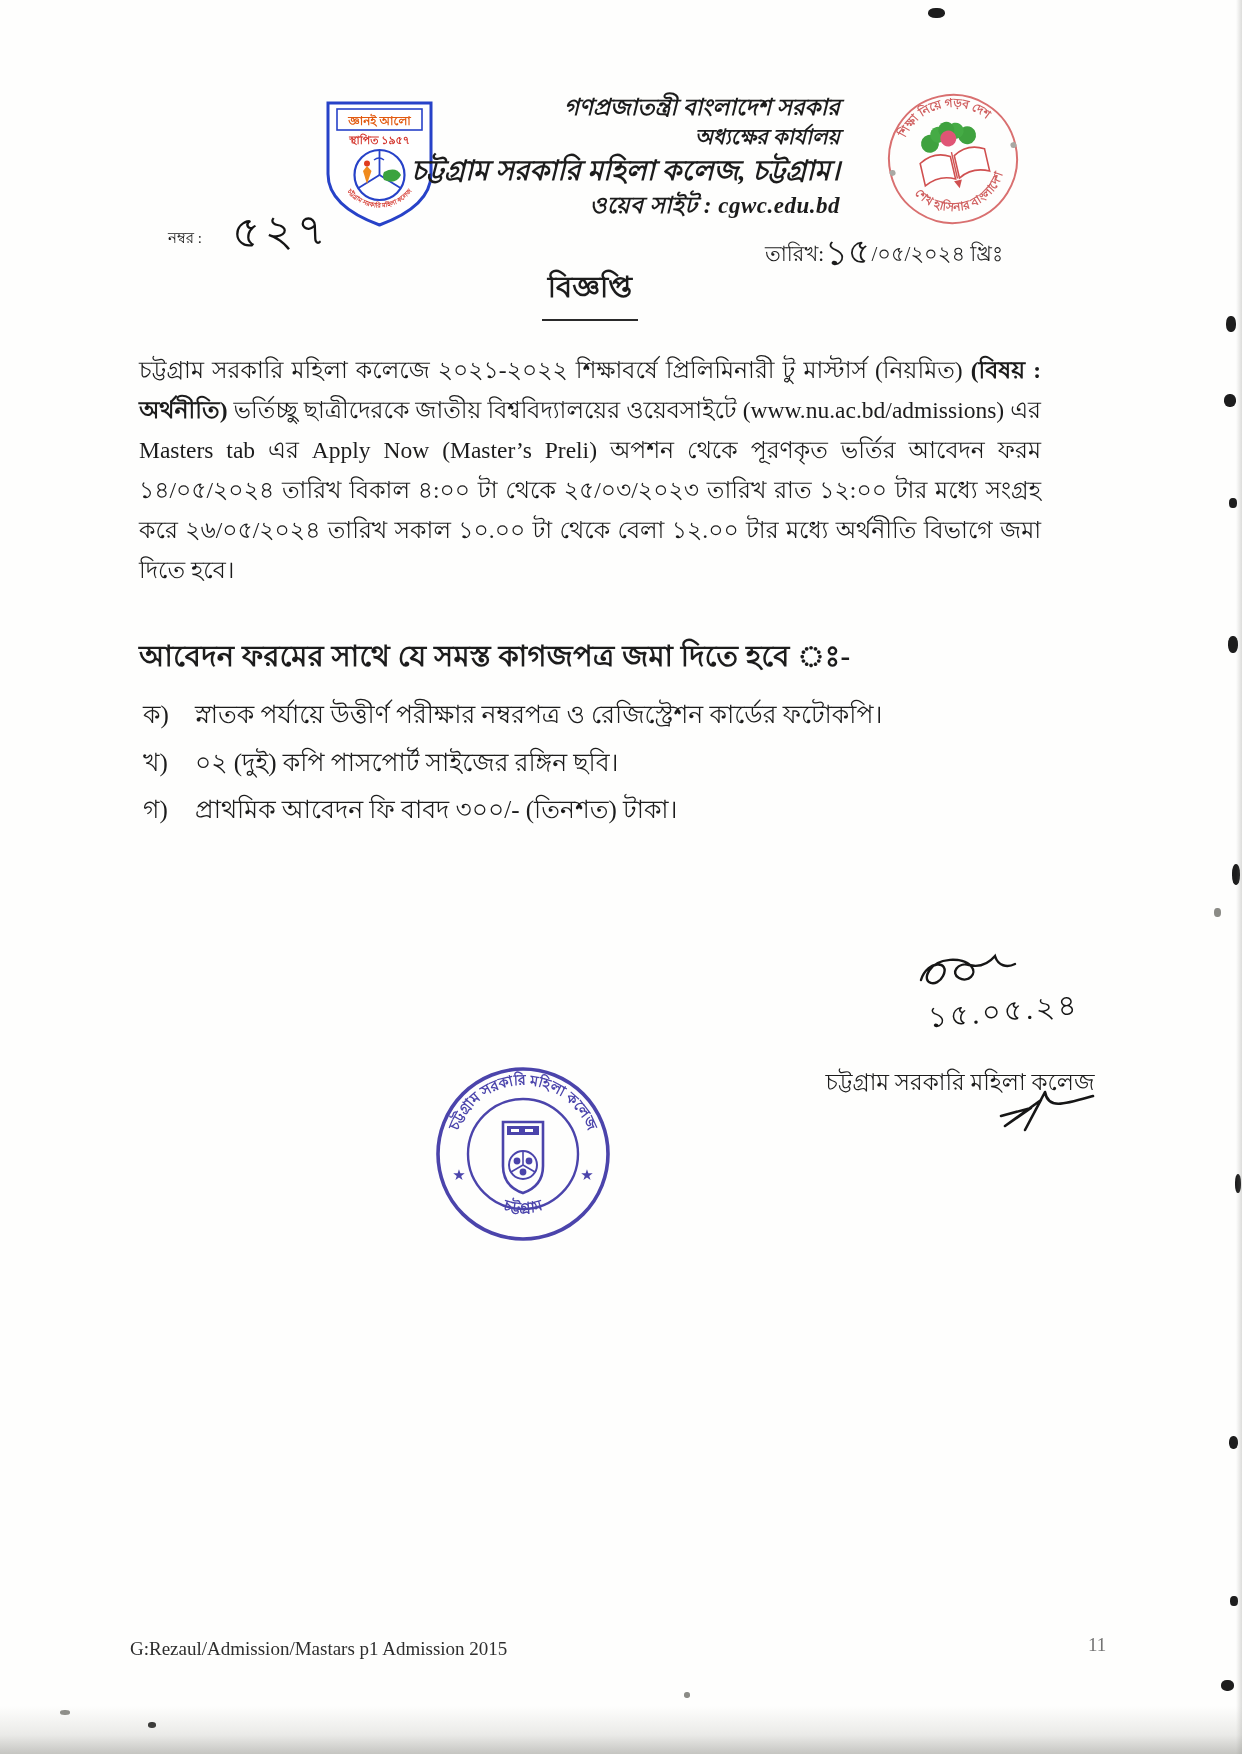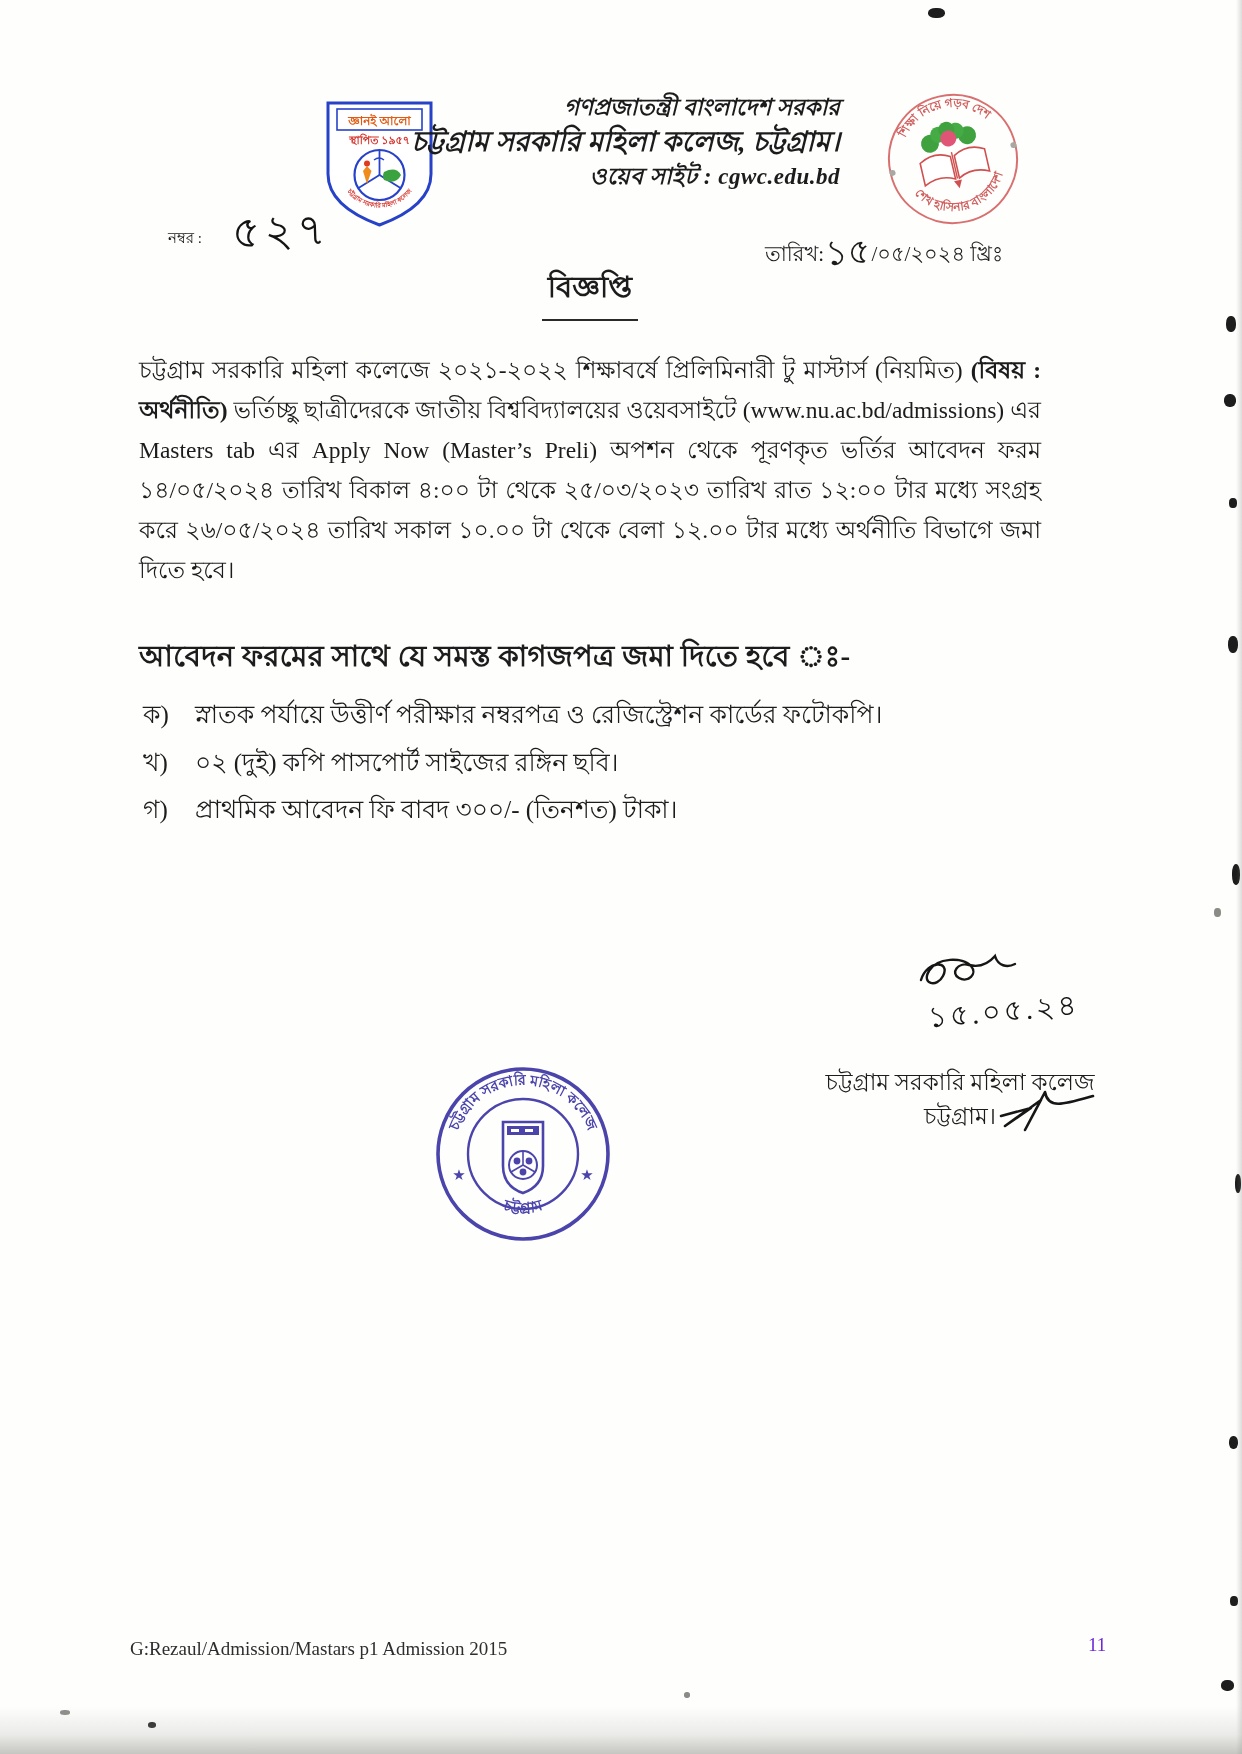--- a/index.html
+++ b/index.html
@@ -34,21 +34,21 @@
   .sig-scribble{left:915px;top:950px;}
   .sig-date{left:928px;top:988px;font-size:29px;transform:rotate(-5deg);letter-spacing:3px;color:#161616;}
   .sig-title{left:820px;top:1032px;width:280px;text-align:center;font-size:22px;}
   .sig-org{left:790px;top:1064px;width:340px;text-align:center;font-size:23px;}
   .sig-place{left:840px;top:1098px;width:240px;text-align:center;font-size:23px;}
   .sig-mark{left:995px;top:1086px;}
   
   .stamp{left:433px;top:1062px;opacity:.92;}
   
   .footer-ref{left:130px;top:1638px;font-size:19px;color:#2e2e2e;}
-  .footer-page{left:1088px;top:1634px;font-size:19px;color:#6d28d9;}
+  .footer-page{left:1088px;top:1634px;font-size:19px;color:#737373;}
   
   .left-logo{left:322px;top:98px;}
   .right-seal{left:878px;top:86px;transform:rotate(-13deg);}
   
   .speck{position:absolute;background:#1d1d1d;border-radius:45%;}
   .speck.grey{background:#8b8b86;}
   .scan-bottom{position:absolute;left:0;right:0;bottom:0;height:48px;
     background:linear-gradient(180deg,rgba(255,255,255,0) 0%,rgba(189,189,183,.30) 60%,rgba(150,150,144,.55) 100%);}
   .scan-right{position:absolute;top:0;right:0;width:6px;height:100%;
     background:linear-gradient(90deg,rgba(255,255,255,0),rgba(120,120,116,.25));}
@@ -102,20 +102,21 @@
       <circle cx="75" cy="52" r="8" fill="#e05575"></circle>
       <path d="M42,70 Q58,61 73,70 L73,93 Q58,85 42,93 Z" fill="#ffffff" stroke="#d05050" stroke-width="1.6"></path>
       <path d="M108,70 Q92,61 77,70 L77,93 Q92,85 108,93 Z" fill="#ffffff" stroke="#d05050" stroke-width="1.6"></path>
       <line x1="75" y1="66" x2="75" y2="93" stroke="#d05050" stroke-width="1.4"></line>
       <path d="M71,95 h8 l-4,8 z" fill="#d05050"></path>
     </g>
   </svg>
 
   <div class="abs header-block">
     <div class="h-govt">গণপ্রজাতন্ত্রী বাংলাদেশ সরকার</div>
+    <div class="h-office">অধ্যক্ষের কার্যালয়</div>
     <div class="h-college">চট্টগ্রাম সরকারি মহিলা কলেজ, চট্টগ্রাম।</div>
     <div class="h-web">ওয়েব সাইট : cgwc.edu.bd</div>
   </div>
 
   <div class="abs number-label">নম্বর :</div>
   <div class="abs number-value">৫২৭</div>
   <div class="abs date-line">
     <span>তারিখ:</span><span class="date-day">১৫</span><span>/০৫/২০২৪ খ্রিঃ</span>
   </div>
 
@@ -139,21 +140,20 @@
       <span class="doc-marker">গ)</span>
       <span>প্রাথমিক আবেদন ফি বাবদ ৩০০/- (তিনশত) টাকা।</span>
     </div>
   </div>
 
   <svg class="abs sig-scribble" width="130" height="55" viewBox="0 0 130 55">
     <path d="M6,30 c6,-20 30,-20 22,-4 c-6,12 -22,8 -14,-5 c8,-14 34,-14 42,-5 c7,8 -3,17 -12,12 c-9,-5 -1,-16 10,-13 c12,3 20,-2 26,-9 c3,10 12,12 20,8" fill="none" stroke="#161616" stroke-width="2.4" stroke-linecap="round"></path>
   </svg>
   <div class="abs sig-date">১৫.০৫.২৪</div>
   <div class="abs sig-org">চট্টগ্রাম সরকারি মহিলা কলেজ</div>
-  <div class="abs sig-place">চট্টগ্রাম।</div>
   <svg class="abs sig-mark" width="110" height="55" viewBox="0 0 110 55">
     <path d="M6,30 l30,-8 l-26,18 l36,-26 l-16,30 l20,-38 c3,18 20,12 48,4" fill="none" stroke="#161616" stroke-width="2.6" stroke-linecap="round" stroke-linejoin="round"></path>
   </svg>
 
   <svg class="abs stamp" width="180" height="184" viewBox="0 0 180 184">
     <circle cx="90" cy="92" r="85" fill="none" stroke="#3c35a5" stroke-width="3.6"></circle>
     <circle cx="90" cy="92" r="55" fill="none" stroke="#3c35a5" stroke-width="2.4"></circle>
     <defs>
       <path id="stampTopArc" d="M21,92 A 69,69 0 1 1 159,92" fill="none"></path>
       <path id="stampBottomArc" d="M31,92 A 59,59 0 0 0 149,92" fill="none"></path>

